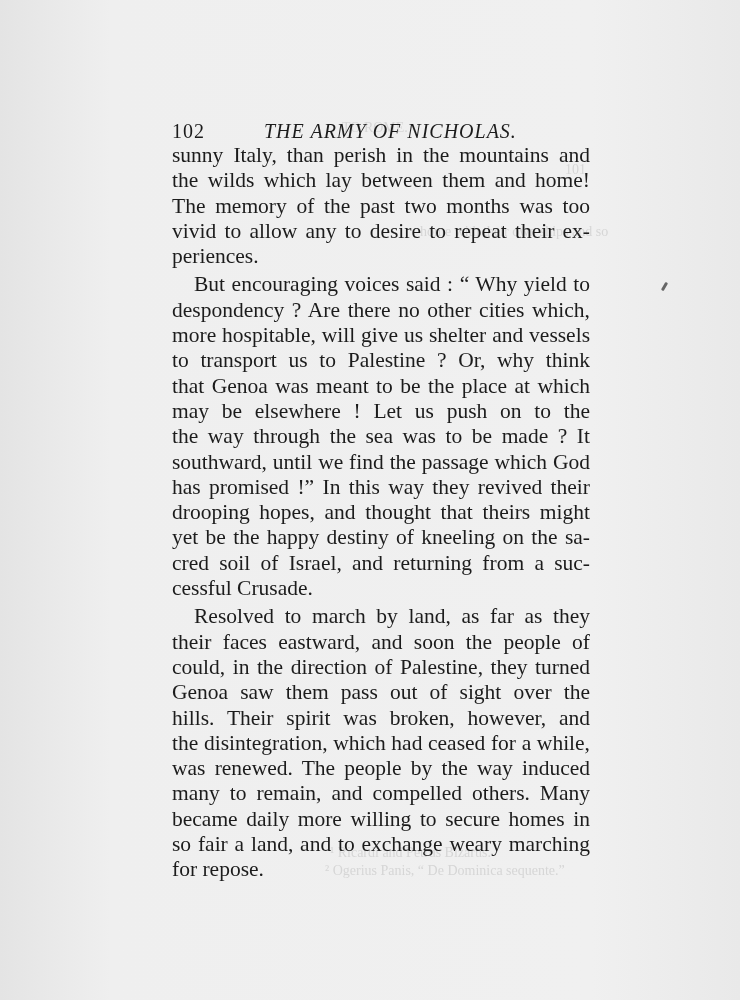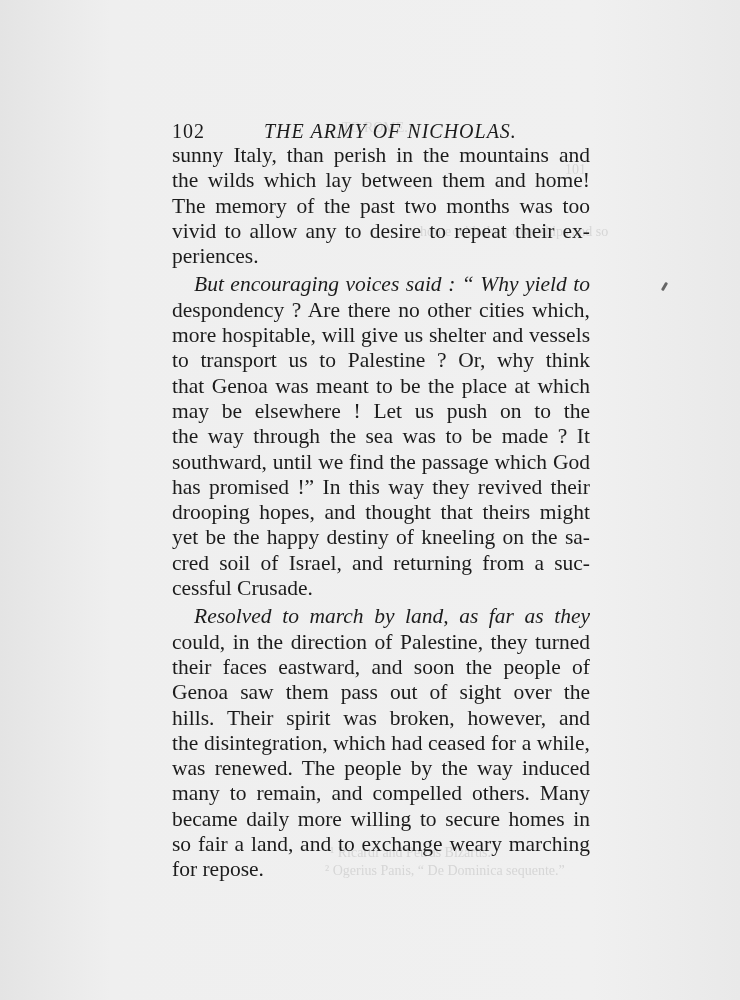--- a/index.html
+++ b/index.html
@@ -25,21 +25,21 @@
     }
     .page-number { position: absolute; left: 0; top: 0; letter-spacing: 1px; }
     .running-head { position: absolute; left: 92px; top: 0; font-style: italic; letter-spacing: 1px; }
     .body-text {
       position: absolute; left: 172px; top: 143px; width: 418px;
       font-size: 21.5px; line-height: 25.3px;
     }
     .line { display: block; text-align: justify; text-align-last: justify; white-space: nowrap; height: 25.3px; }
     .line.last { text-align-last: left; }
     .para-gap { height: 3px; }
-    .indent { padding-left: 22px; font-style: italic; }
+    .indent { padding-left: 22px; }
     .mark {
       position: absolute; left: 663px; top: 282px; width: 3px; height: 9px;
       background: #666; transform: rotate(30deg); border-radius: 1px;
     }
   </style>
 </head>
 <body>
 
 <div class="page">
   <div class="ghost" style="left:342px;top:120px;">TO ROME.</div>
@@ -73,22 +73,22 @@
       <span class="line">southward, until we find the passage which God</span>
       <span class="line">has promised !”  In this way they revived their</span>
       <span class="line">drooping hopes, and thought that theirs might</span>
       <span class="line">yet be the happy destiny of kneeling on the sa-</span>
       <span class="line">cred soil of Israel, and returning from a suc-</span>
       <span class="line last">cessful Crusade.</span>
     </div>
     <div class="para-gap"></div>
     <div>
       <span class="line indent">Resolved to march by land, as far as they</span>
+      <span class="line">their faces eastward, and soon the people of</span>
       <span class="line">could, in the direction of Palestine, they turned</span>
-      <span class="line">their faces eastward, and soon the people of</span>
       <span class="line">Genoa saw them pass out of sight over the</span>
       <span class="line">hills.  Their spirit was broken, however, and</span>
       <span class="line">the disintegration, which had ceased for a while,</span>
       <span class="line">was renewed.  The people by the way induced</span>
       <span class="line">many to remain, and compelled others.  Many</span>
       <span class="line">became daily more willing to secure homes in</span>
       <span class="line">so fair a land, and to exchange weary marching</span>
       <span class="line last">for repose.</span>
     </div>
   </div>

